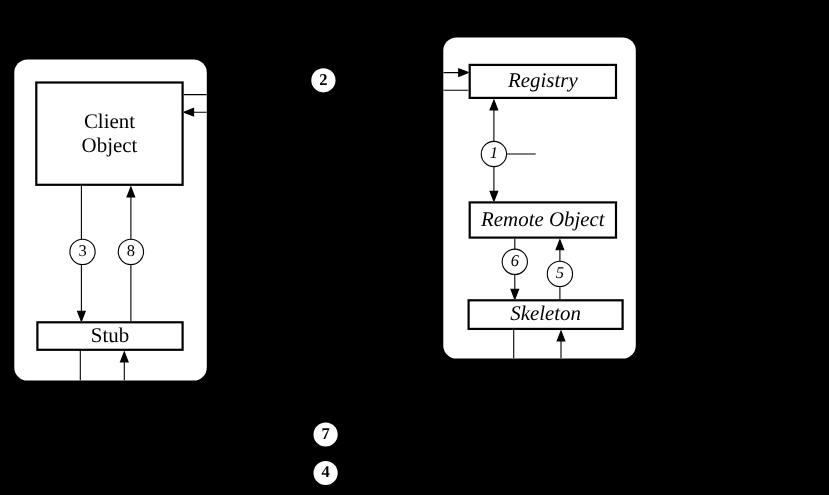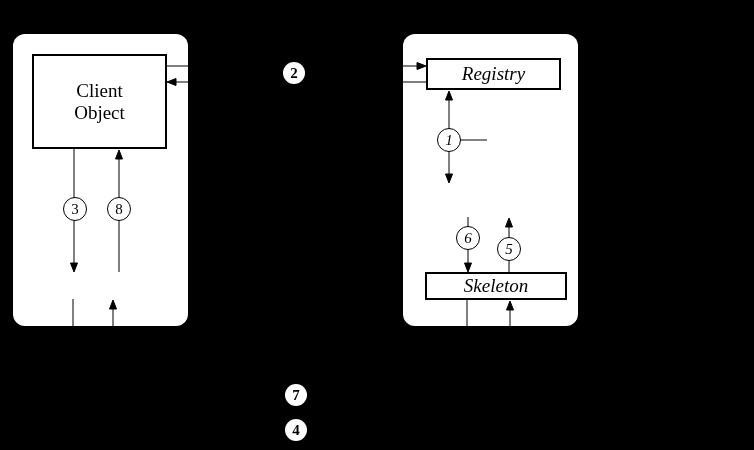--- a/index.html
+++ b/index.html
@@ -2,21 +2,21 @@
 <html><head>
 <meta charset="utf-8">
 <style>
   html,body { margin:0; padding:0; }
   body { width:754px; height:450px; background:#000; overflow:hidden;
          font-family:"Liberation Serif", serif; }
   .canvas { position:relative; width:754px; height:450px; background:#000; }
 
   .panel { position:absolute; width:175px; height:292px; top:34px;
            background:#fff; border-radius:12px; }
-  .panel-left  { left:13px; }
+  .panel-left  { left:13px;margin-top:20px; }
   .panel-right { left:403px;font-style:italic; }
 
   .connectors { position:absolute; left:0; top:0; width:175px; height:292px; }
 
   .box { position:absolute; box-sizing:border-box; background:#fff;
          border:2px solid #000; display:flex; align-items:center;
          justify-content:center; text-align:center; color:#000;
          font-size:19px; line-height:1.15; white-space:pre-line; }
 
   .client-object-box { left:19px; top:20px;  width:135px; height:95px; }
@@ -57,20 +57,21 @@
       <line x1="100" y1="268" x2="100" y2="292" stroke-width="1"></line>
       <path d="M100 266 L96.5 275 L103.5 275 Z" fill="#000"></path>
 
       <line x1="154" y1="32" x2="175" y2="32" stroke-width="1"></line>
       <line x1="156" y1="48" x2="175" y2="48" stroke-width="1"></line>
       <path d="M154 48 L163 44.5 L163 51.5 Z" fill="#000"></path>
     </svg>
 
     <div class="box client-object-box">Client
 Object</div>
+    <div class="box stub-box">Stub</div>
 
     <div class="circle" style="left:50px; top:163px;">3</div>
     <div class="circle" style="left:94px; top:163px;">8</div>
   </div>
 
   <div class="panel panel-right">
 
     <svg class="connectors" width="175" height="292" viewBox="0 0 175 292">
 
       <line x1="0" y1="32" x2="21" y2="32" stroke-width="1"></line>
@@ -87,20 +88,21 @@
 
       <line x1="106" y1="186" x2="106" y2="238" stroke-width="1"></line>
       <path d="M106 184 L102.5 193 L109.5 193 Z" fill="#000"></path>
 
       <line x1="64" y1="266" x2="64" y2="292" stroke-width="1"></line>
       <line x1="107" y1="269" x2="107" y2="292" stroke-width="1"></line>
       <path d="M107 267 L103.5 276 L110.5 276 Z" fill="#000"></path>
     </svg>
 
     <div class="box registry-box">Registry</div>
+    <div class="box remote-object-box">Remote Object</div>
     <div class="box skeleton-box">Skeleton</div>
 
     <div class="circle" style="left:34px; top:94px;">1</div>
     <div class="circle" style="left:53px; top:192px;">6</div>
     <div class="circle" style="left:94px; top:203px;">5</div>
   </div>
 
   <div class="floating-circle" style="left:283px; top:62px;">2</div>
   <div class="floating-circle" style="left:285px; top:384px;">7</div>
   <div class="floating-circle" style="left:285px; top:419px;">4</div>

